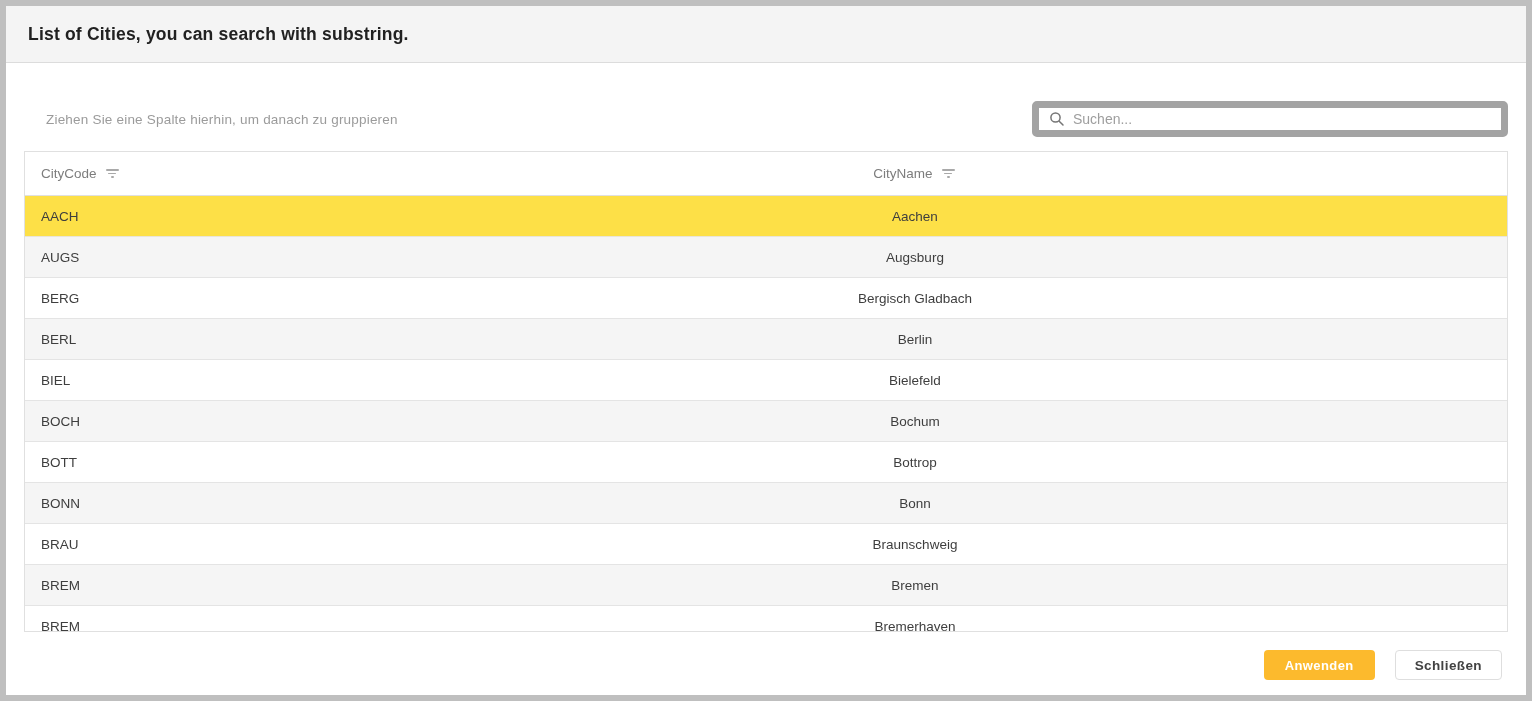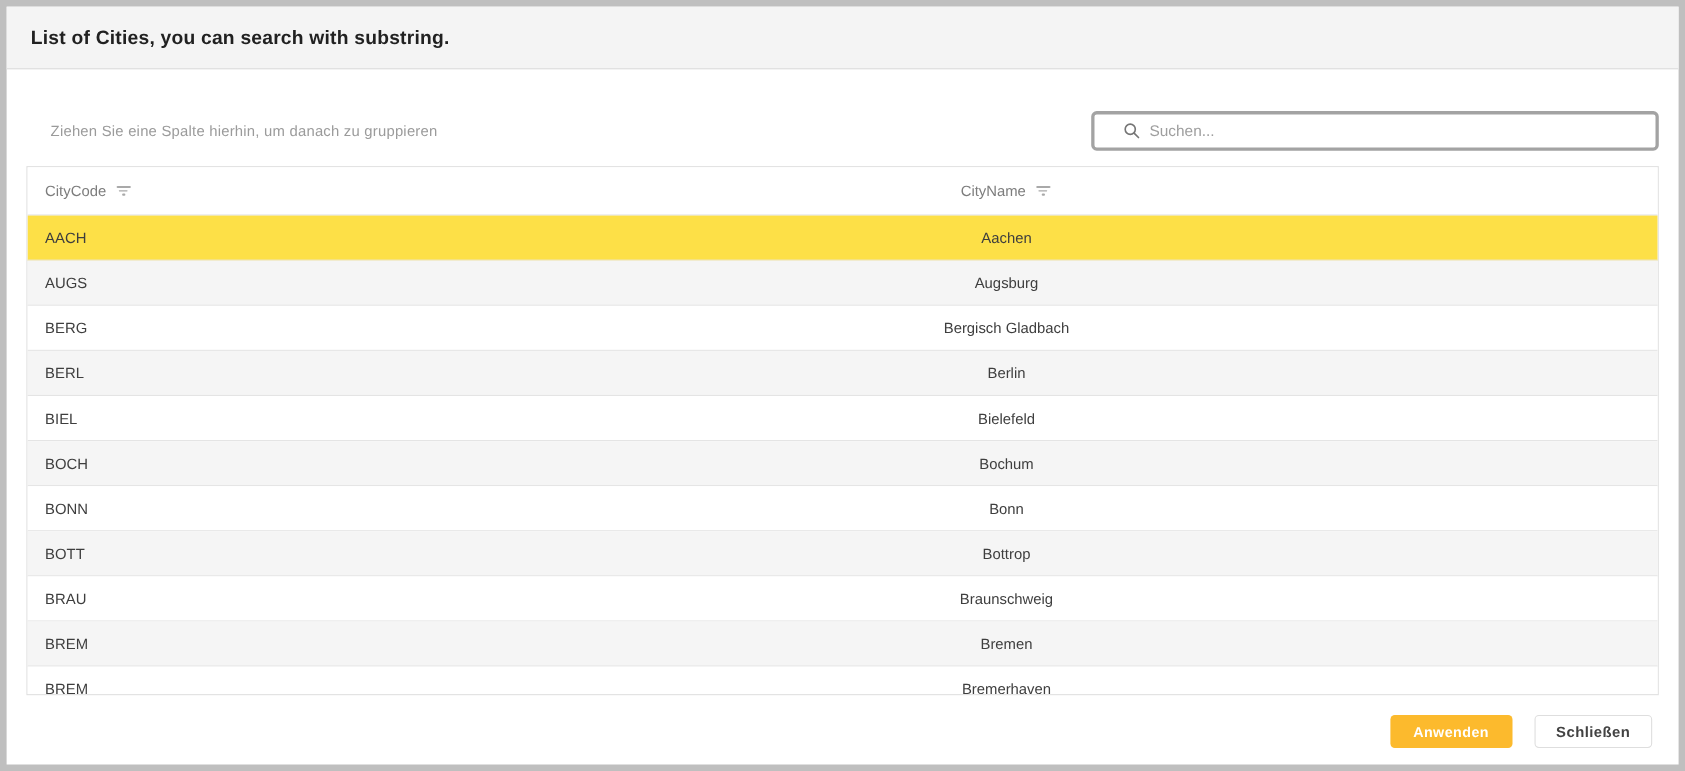--- a/index.html
+++ b/index.html
@@ -37,24 +37,24 @@
   .toolbar-row {
     margin-top: 38px;
     height: 36px;
     display: flex; align-items: center; justify-content: space-between;
   }
   .group-panel-text {
     color: #9b9b9b; font-size: 13.5px; letter-spacing: 0.2px;
     padding-left: 22px;
   }
   .searchbox {
-    width: 516px; height: 36px;
-    border: 3px solid #a3a3a3; border-radius: 5px;
-    display: flex; align-items: center;
-    padding: 0 26px;
+    width: 476px; height: 36px;
+    border: 7px solid #a3a3a3; border-radius: 5px;
+    display: flex; align-items: center;
+    padding: 0 10px;
     background: #fff;
   }
   .searchbox svg { flex: 0 0 16px; margin-right: 8px; }
   .searchbox input {
     border: none; outline: none; flex: 1;
     font-family: "Liberation Sans", sans-serif;
     font-size: 14px; color: #424242;
     background: transparent;
   }
   .searchbox input::placeholder { color: #9e9e9e; }
@@ -203,27 +203,27 @@
             <div class="col-code">BIEL</div>
             <div class="col-name">Bielefeld</div>
           </div>
 
           <div class="grid-row">
             <div class="col-code">BOCH</div>
             <div class="col-name">Bochum</div>
           </div>
 
           <div class="grid-row">
+            <div class="col-code">BOTT</div>
+            <div class="col-name">Bottrop</div>
+          </div>
+
+          <div class="grid-row">
             <div class="col-code">BONN</div>
             <div class="col-name">Bonn</div>
-          </div>
-
-          <div class="grid-row">
-            <div class="col-code">BOTT</div>
-            <div class="col-name">Bottrop</div>
           </div>
 
           <div class="grid-row">
             <div class="col-code">BRAU</div>
             <div class="col-name">Braunschweig</div>
           </div>
 
           <div class="grid-row">
             <div class="col-code">BREM</div>
             <div class="col-name">Bremen</div>

